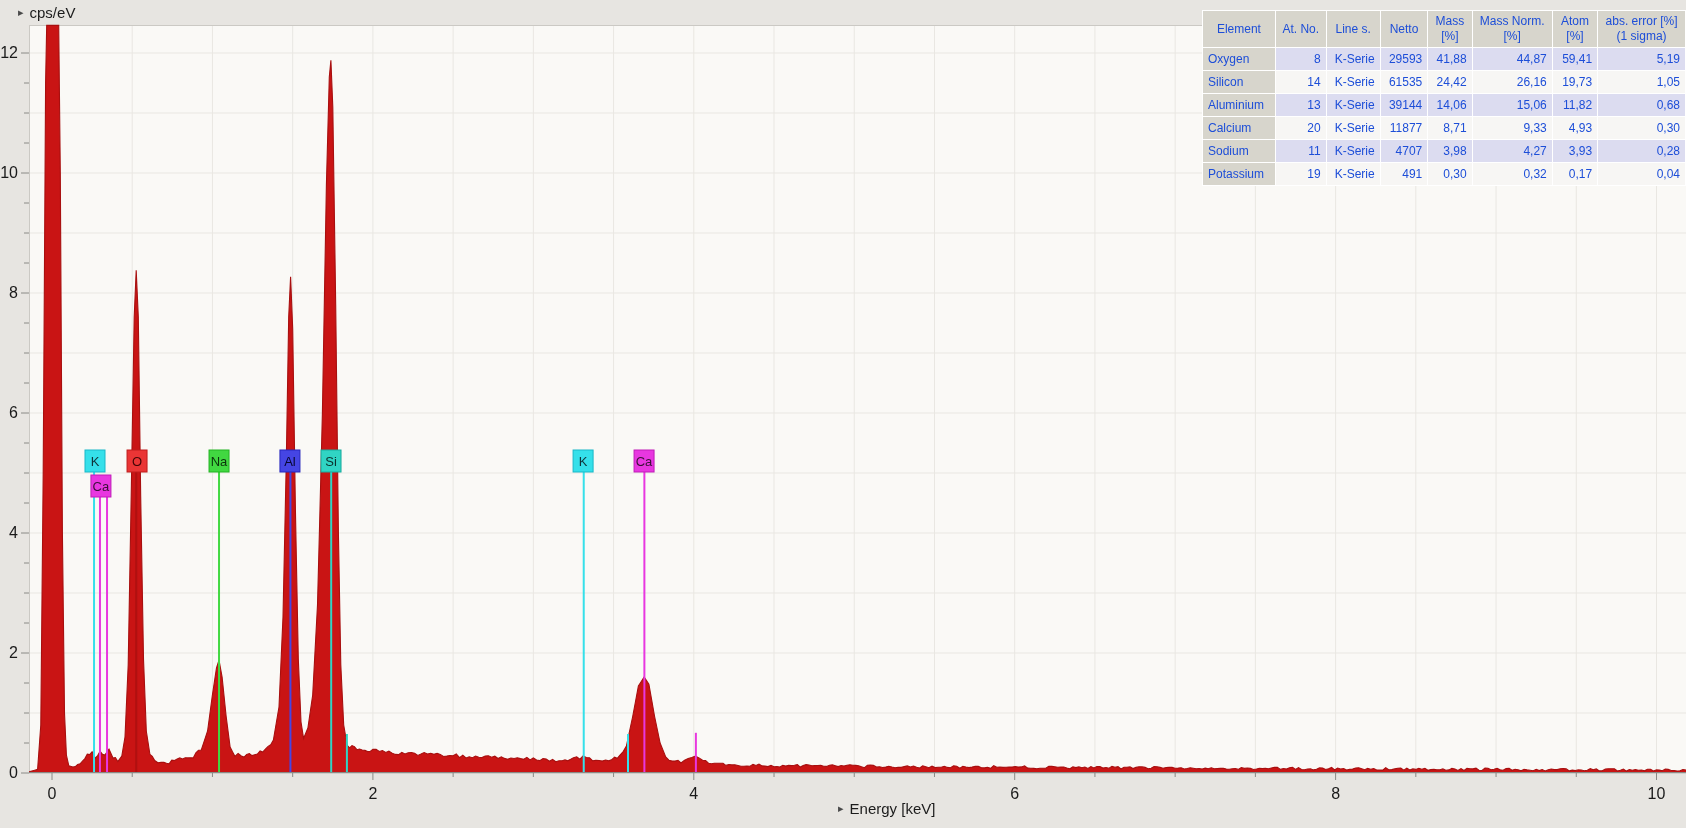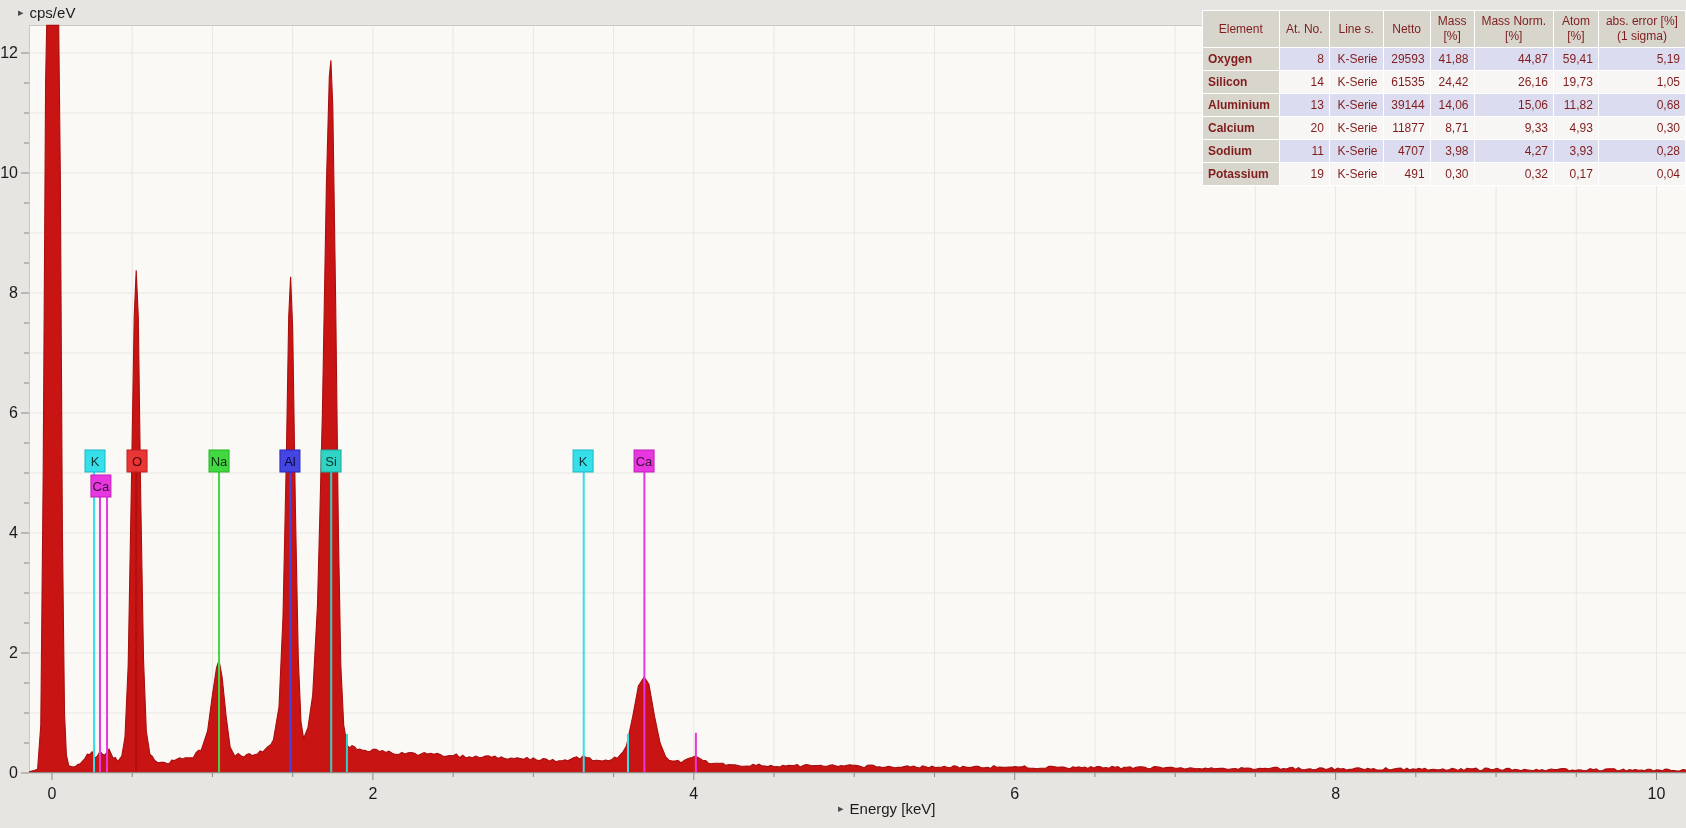--- a/index.html
+++ b/index.html
@@ -13,34 +13,34 @@
   .axis-title{
     position:absolute;font-size:15px;color:#1c1c1c;white-space:nowrap;
     display:flex;align-items:center;gap:6px;
   }
   .axis-title .tri{font-size:11px;color:#4a4a4a;line-height:1;cursor:default;}
   #yTitle{left:18px;top:4px;}
   #xTitle{left:838px;top:800px;}
   #resultsTable{
     position:absolute;left:1202px;top:10px;
     border-collapse:collapse;table-layout:fixed;
-    font-size:12px;color:#7f1d1d;
+    font-size:12px;color:#1d4ed8;
     border:1px solid #bdbbb4;
     background:#f7f6f4;
   }
   #resultsTable th,#resultsTable td{
     border:1px solid #ffffff;
     padding:0 5px;overflow:hidden;white-space:nowrap;
   }
   #resultsTable th{
     background:#d7d5cc;font-weight:400;text-align:center;
     height:36px;vertical-align:middle;line-height:15px;
   }
   #resultsTable td{height:22px;}
-  #resultsTable td.el{background:#d7d5cc;text-align:left;font-weight:bold;}
+  #resultsTable td.el{background:#d7d5cc;text-align:left;}
   #resultsTable tr.odd td:not(.el){background:#dcdcf0;}
   #resultsTable tr.even td:not(.el){background:#f7f6f4;}
   #resultsTable tr.sum td{background:#dcdcf0;font-weight:bold;}
   .ra{text-align:right;} .la{text-align:right;}
 </style>
 </head>
 <body>
 
 <svg id="chart" width="1686" height="828">
     <rect x="0" y="0" width="1686" height="828" fill="#e7e5e1"></rect>

